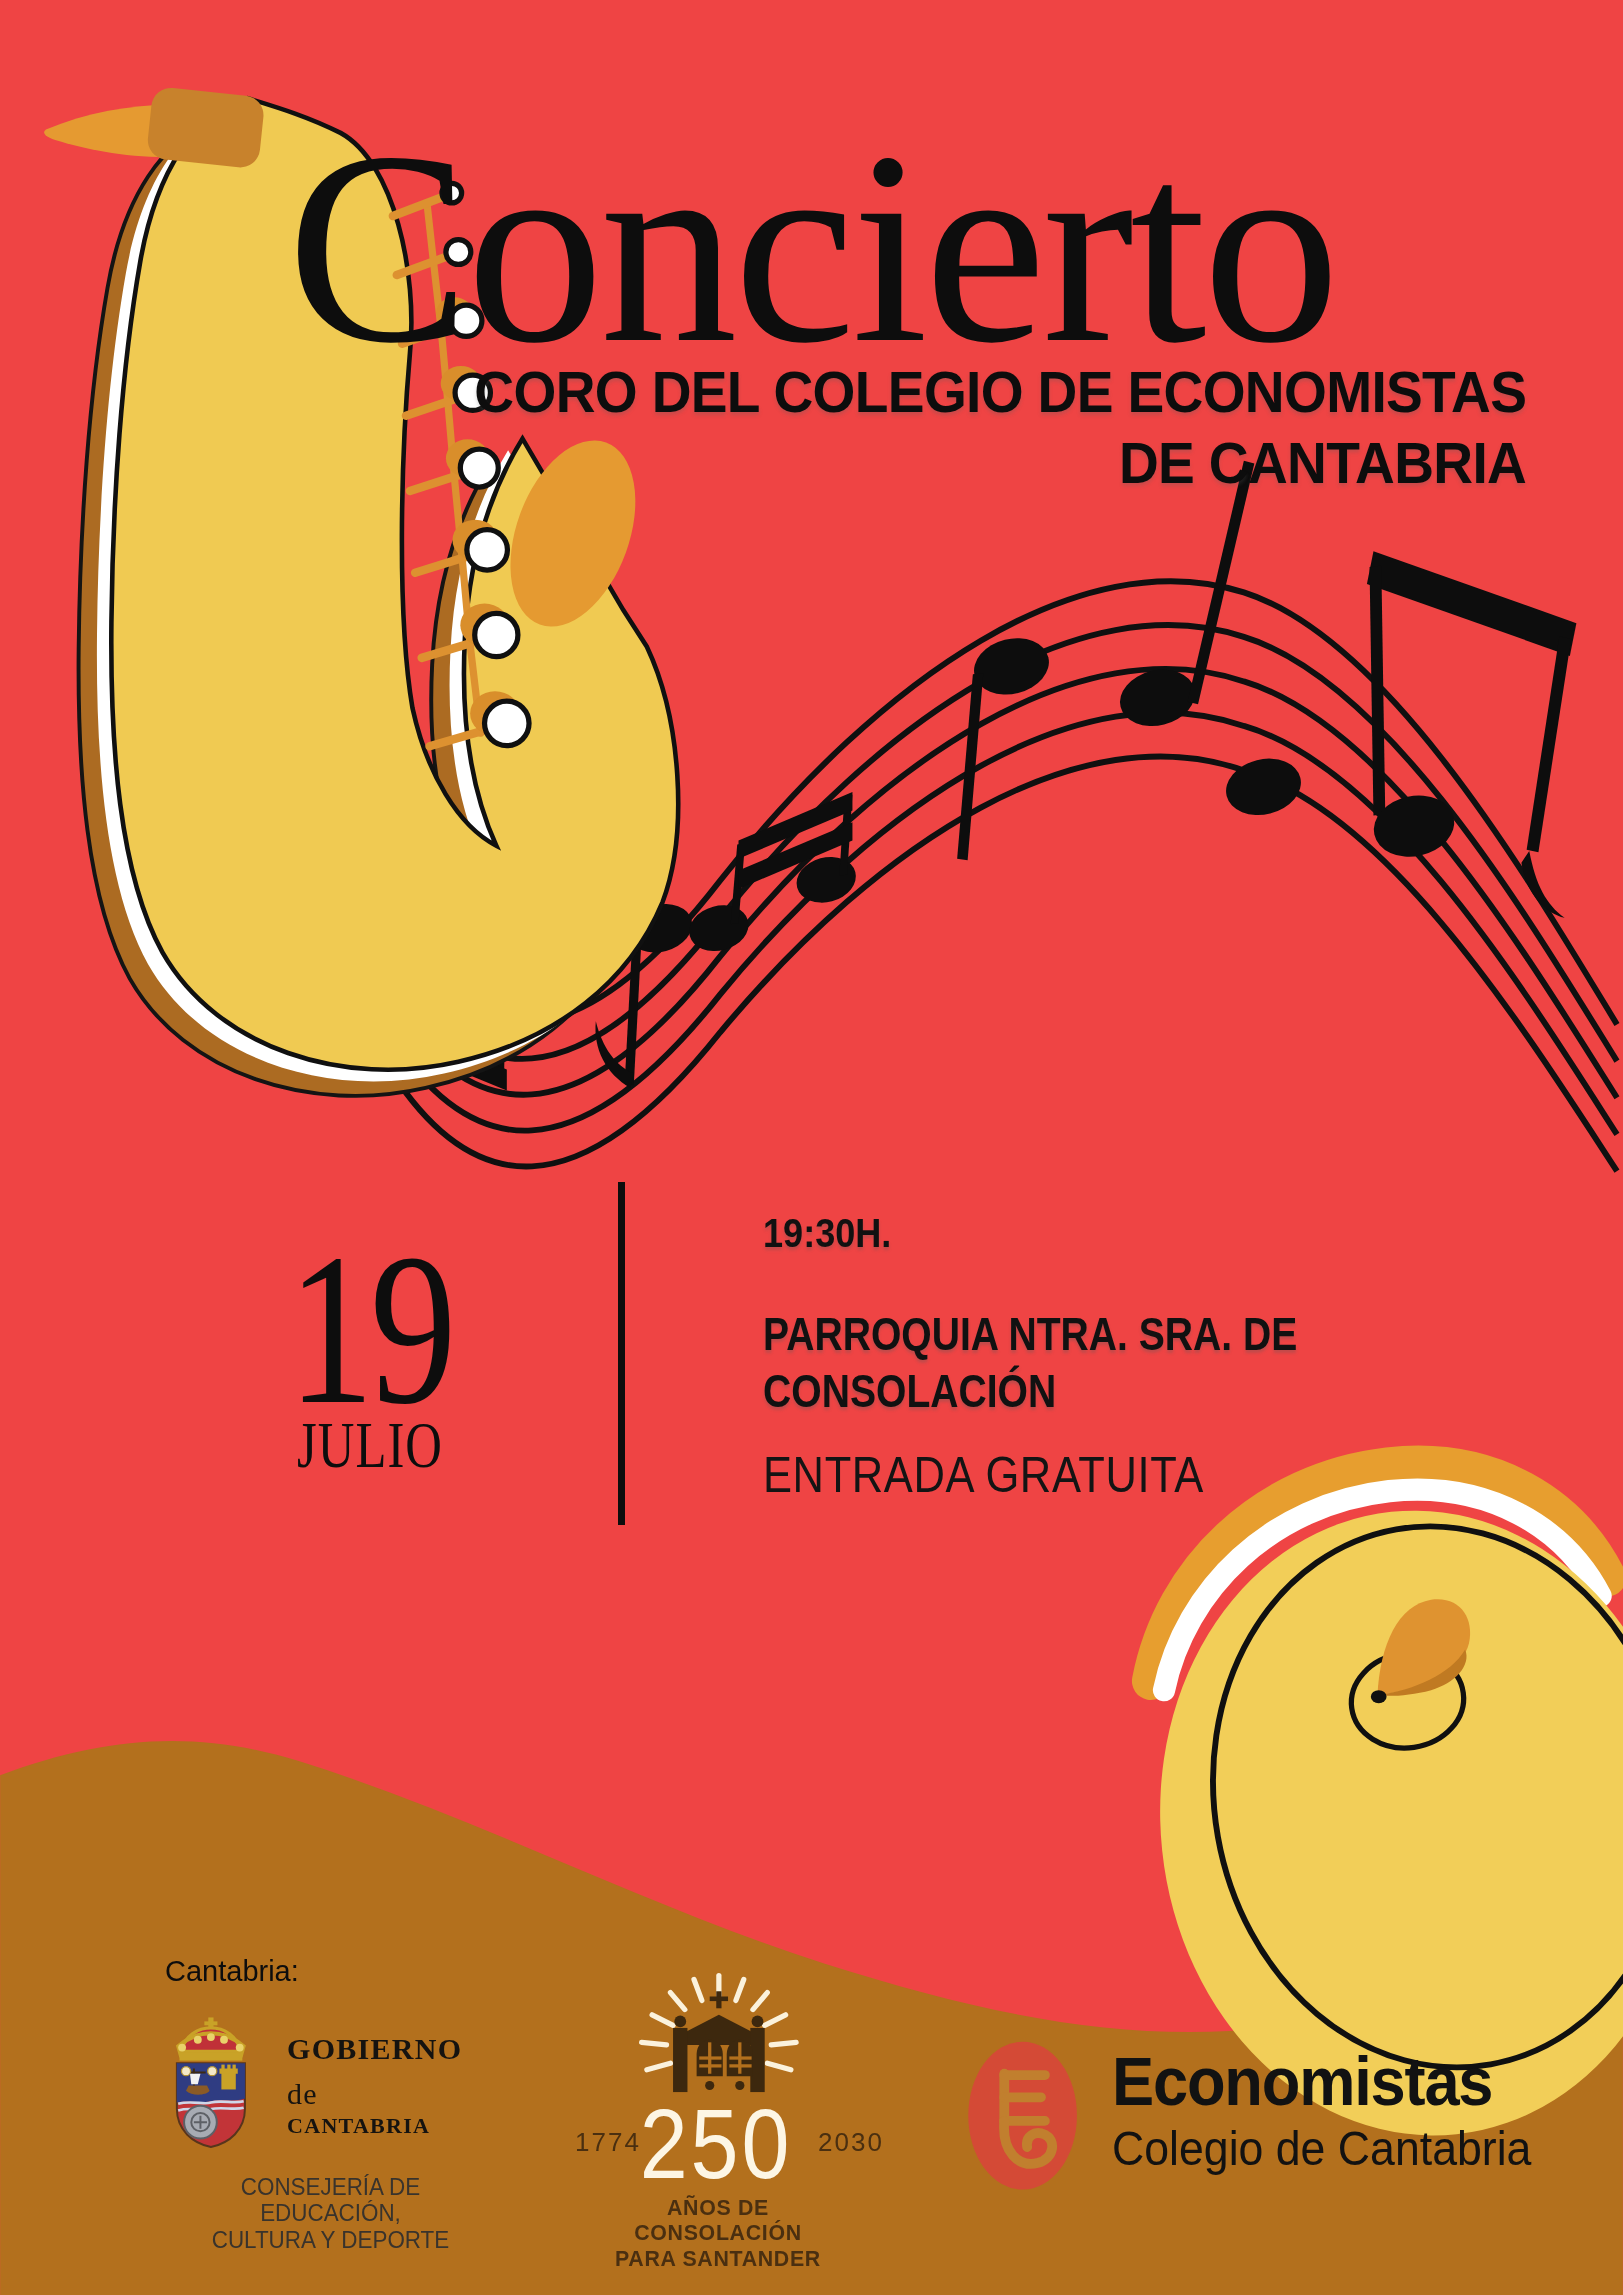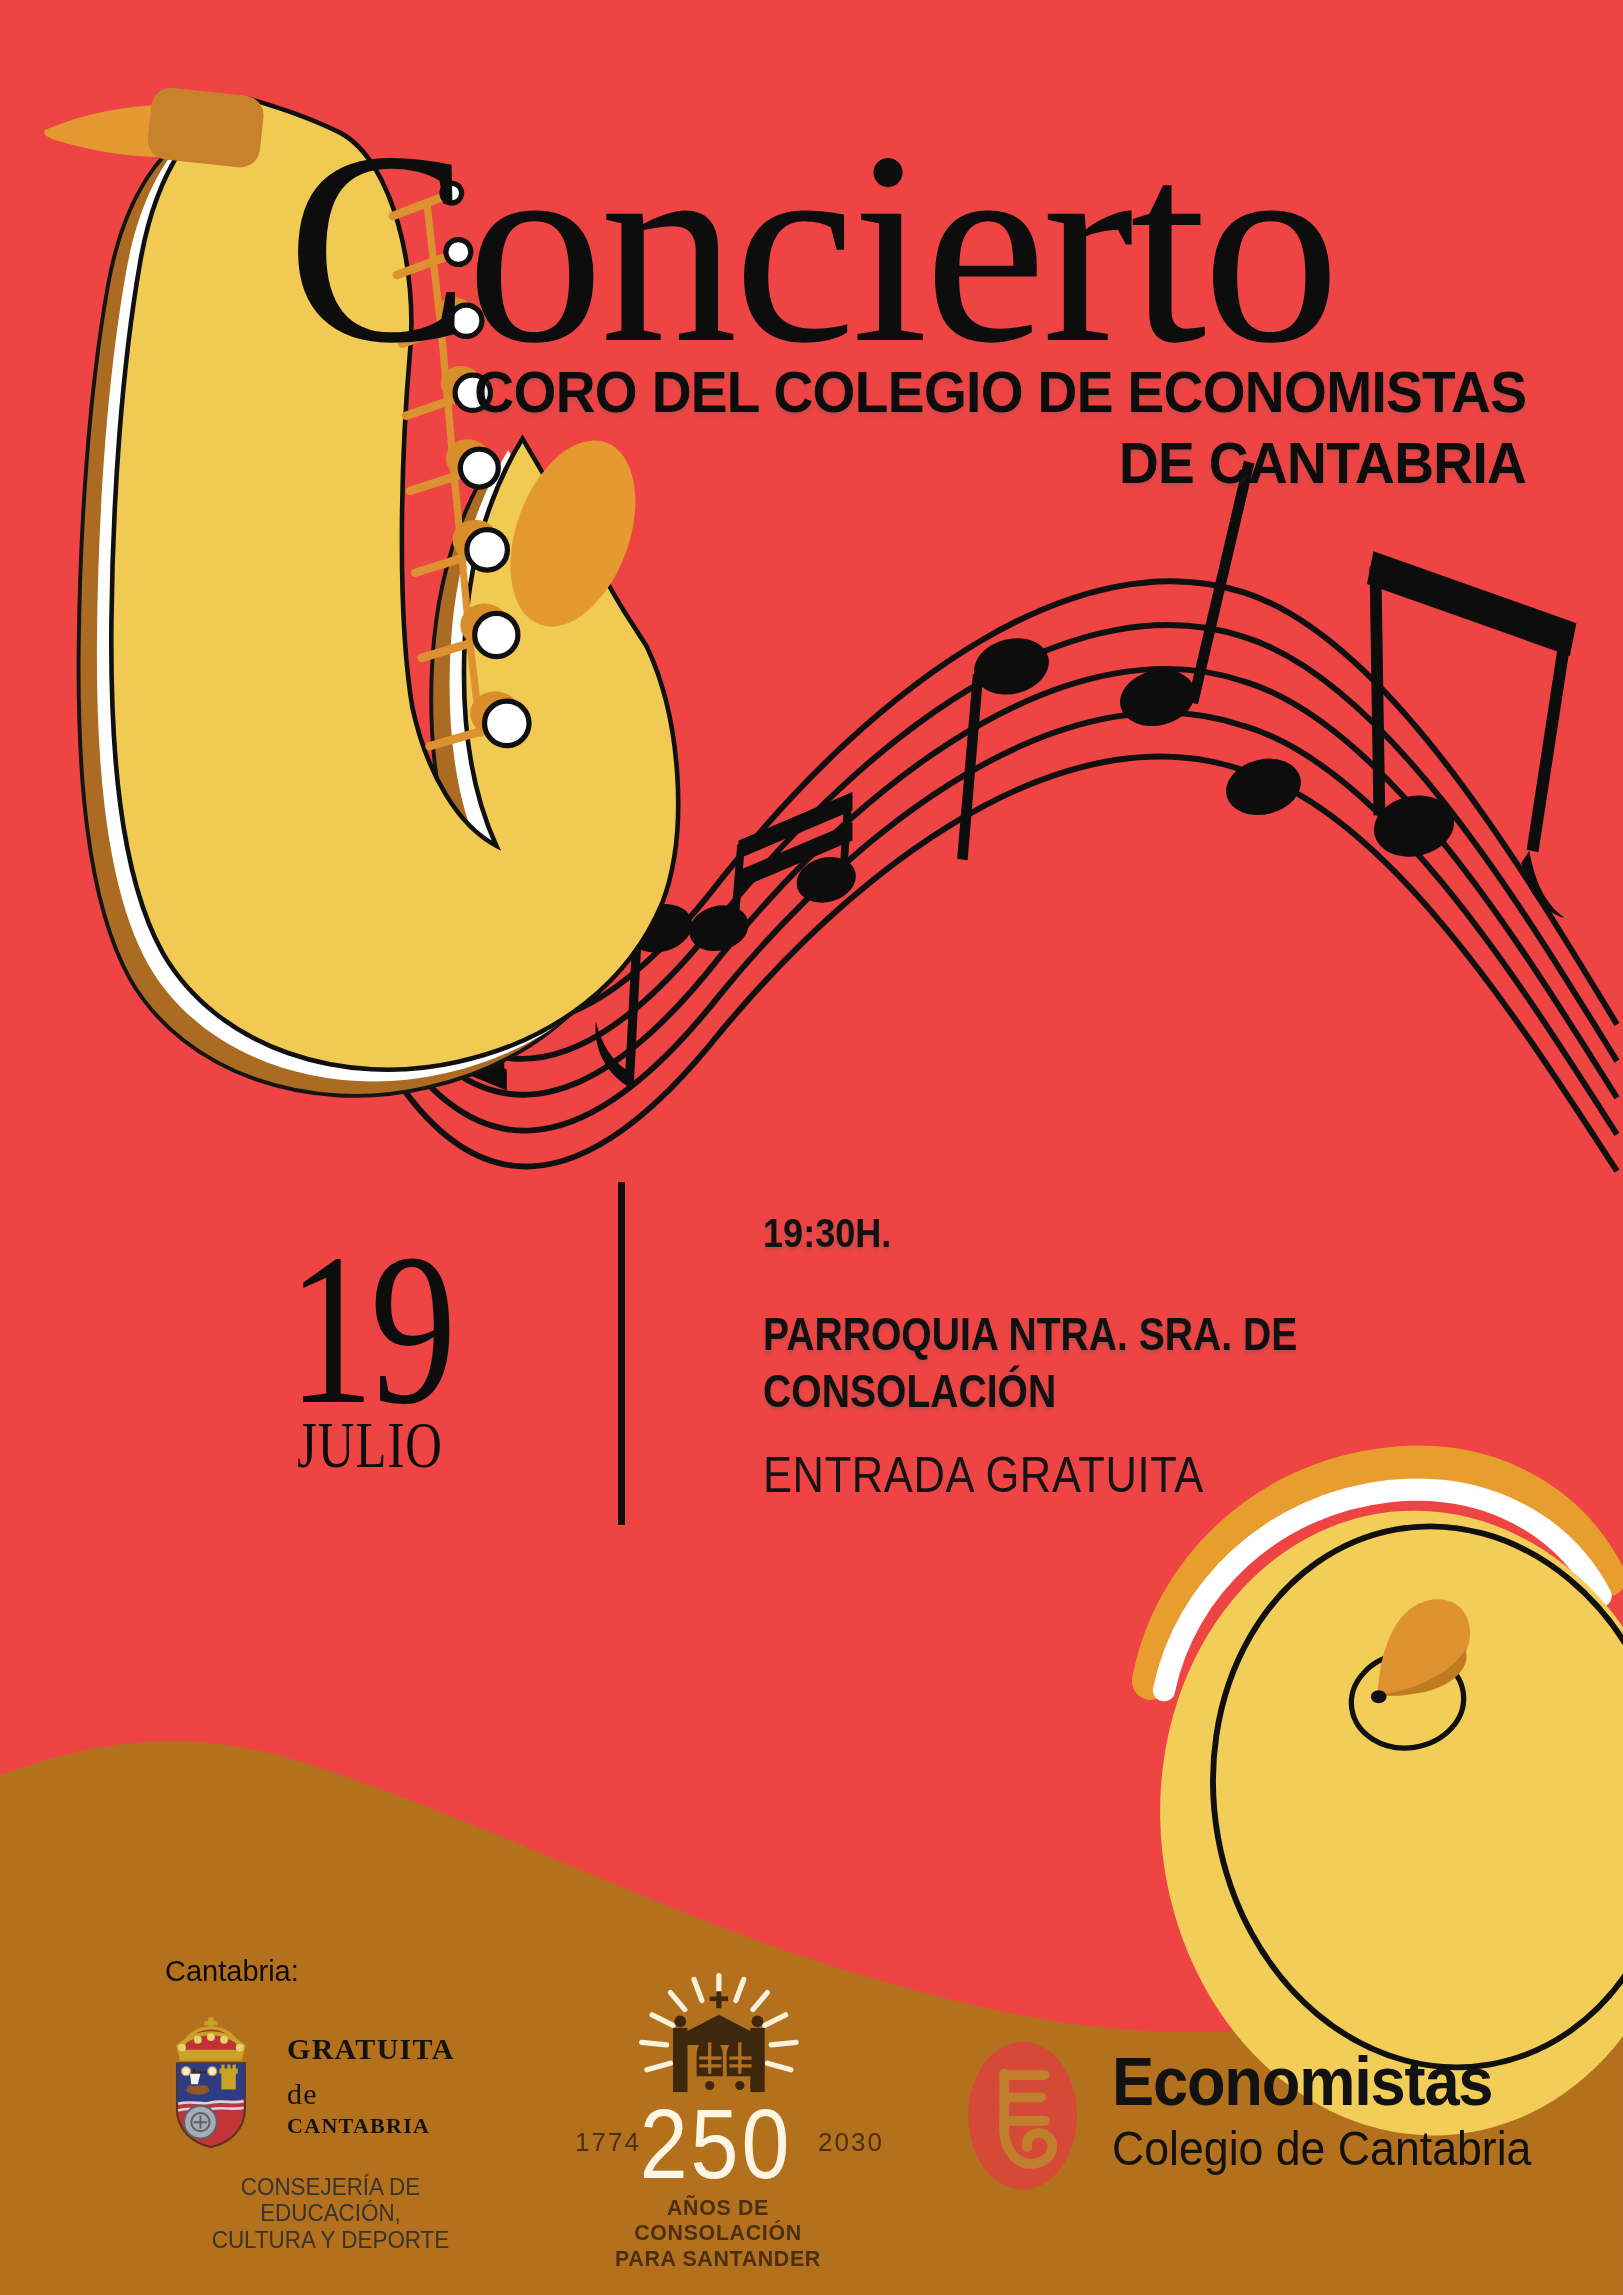--- a/index.html
+++ b/index.html
@@ -288,21 +288,21 @@
 
   <div class="abs time">19:30H.</div>
   <div class="abs venue">
     <div>PARROQUIA NTRA. SRA. DE</div>
     <div>CONSOLACIÓN</div>
   </div>
   <div class="abs admission">ENTRADA GRATUITA</div>
 
   <div class="abs organiza">Cantabria:</div>
 
-  <div class="abs gob-line g1">GRATUITA</div>
+  <div class="abs gob-line g1">GOBIERNO</div>
   <div class="abs gob-line g2">de</div>
   <div class="abs gob-line g3">CANTABRIA</div>
   <div class="abs dept">
     <div>CONSEJERÍA DE EDUCACIÓN,</div>
     <div>CULTURA Y DEPORTE</div>
   </div>
 
   <div class="abs num250">250</div>
   <div class="abs yr y1774">1774</div>
   <div class="abs yr y2024">2030</div>

